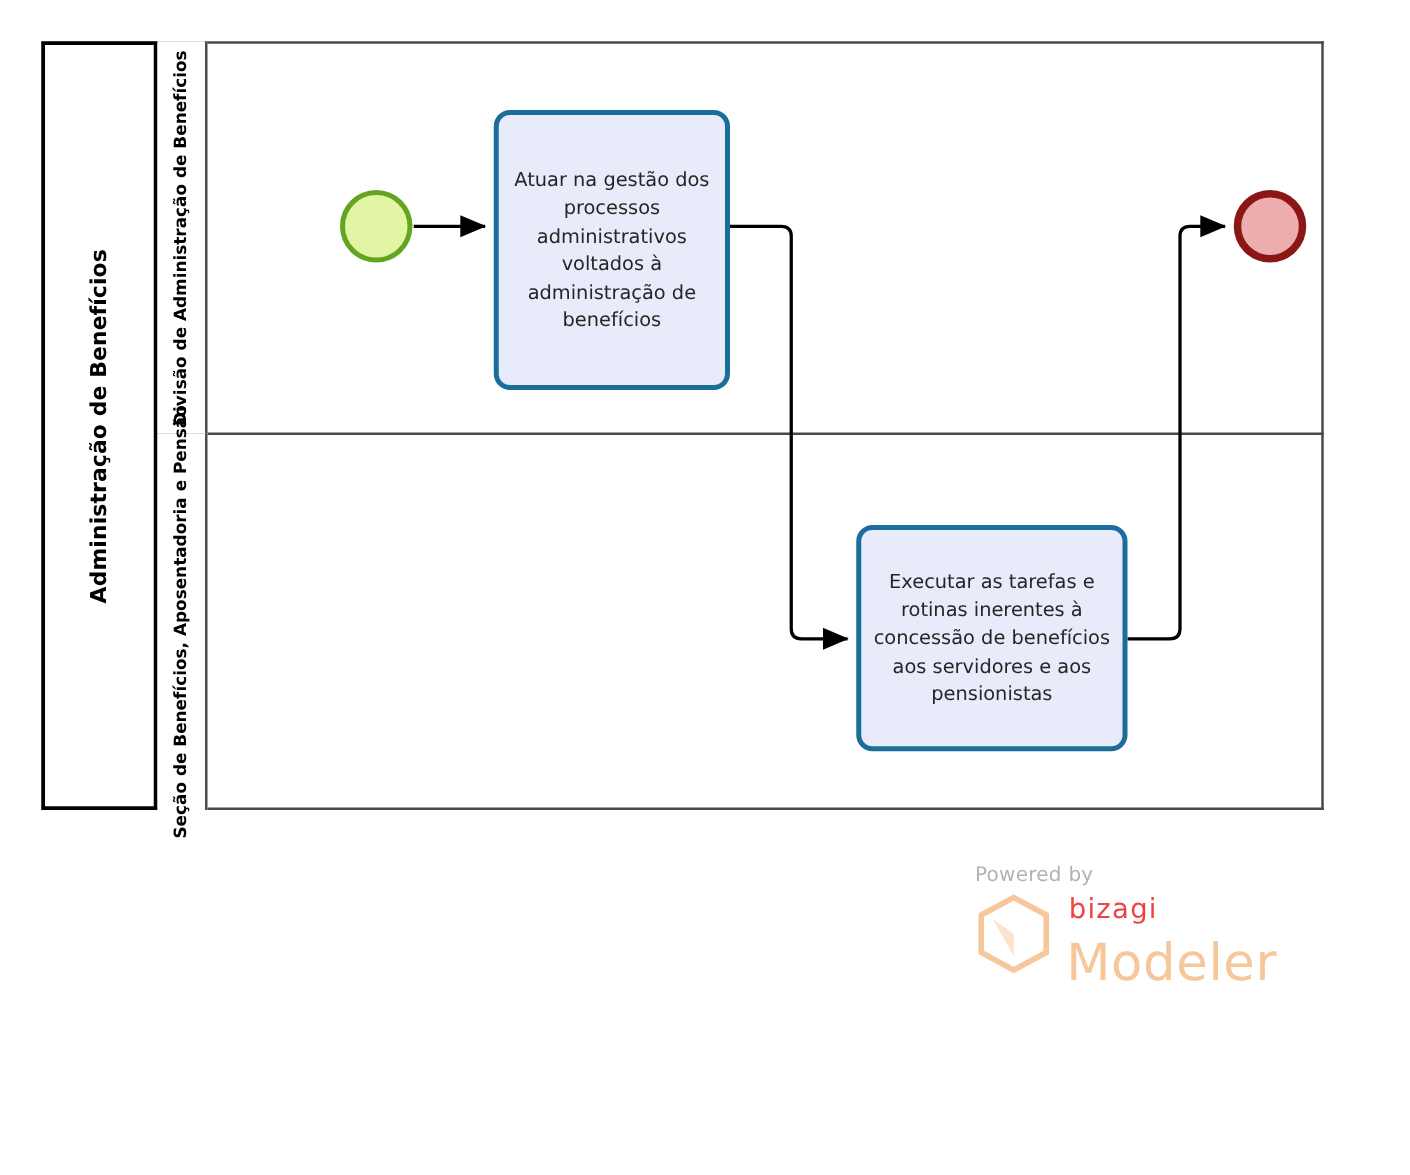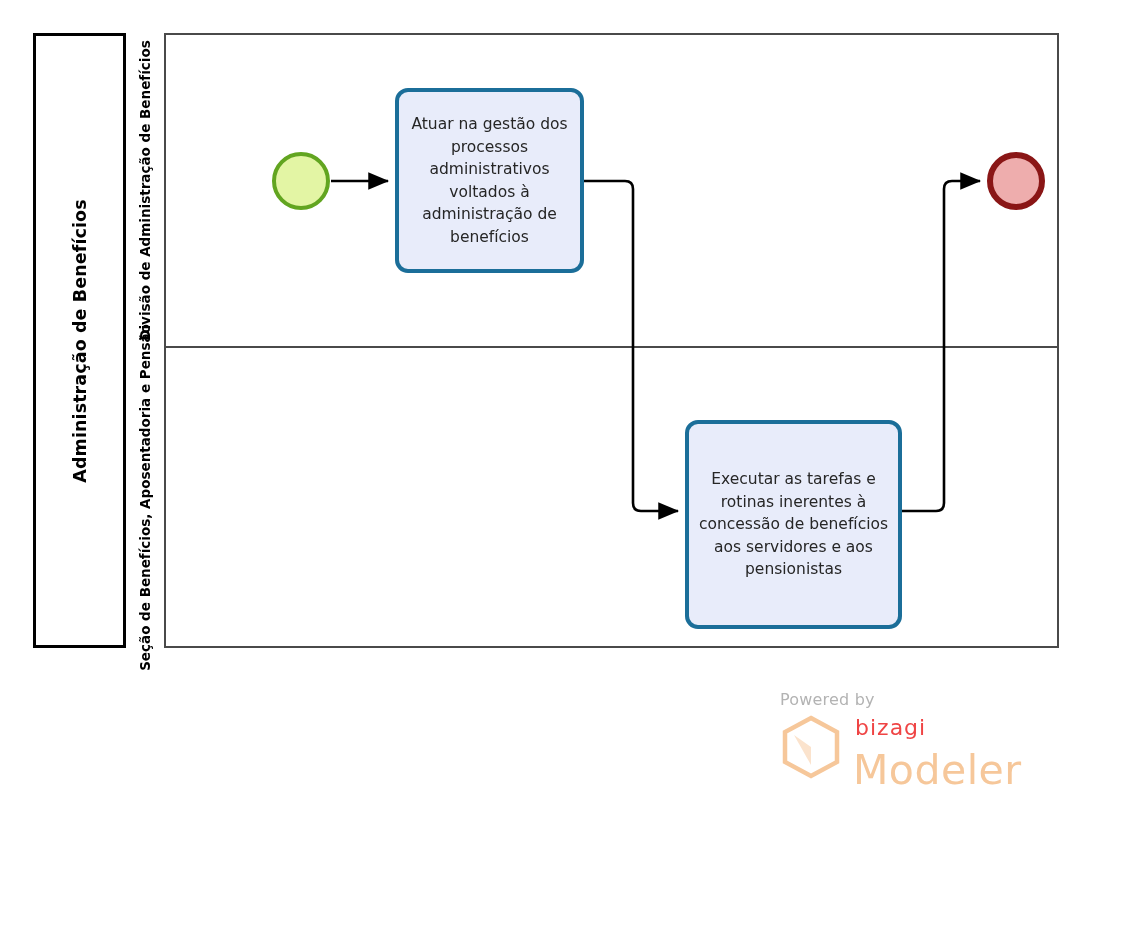--- a/index.html
+++ b/index.html
@@ -131,27 +131,27 @@
     text-align: center;
     color: #262626;
     font-size: 15.5px;
     line-height: 22.5px;
     padding: 4px 8px;
   }
   .task-1 {
     left: 395px;
     top: 88px;
     width: 189px;
-    height: 185px;
+    height: 224px;
   }
   .task-2 {
     left: 685px;
     top: 420px;
     width: 217px;
-    height: 209px;
+    height: 181px;
   }
 
   
   #flows {
     position: absolute;
     left: 0; top: 0;
     width: 1128px;
     height: 940px;
     pointer-events: none;
   }

